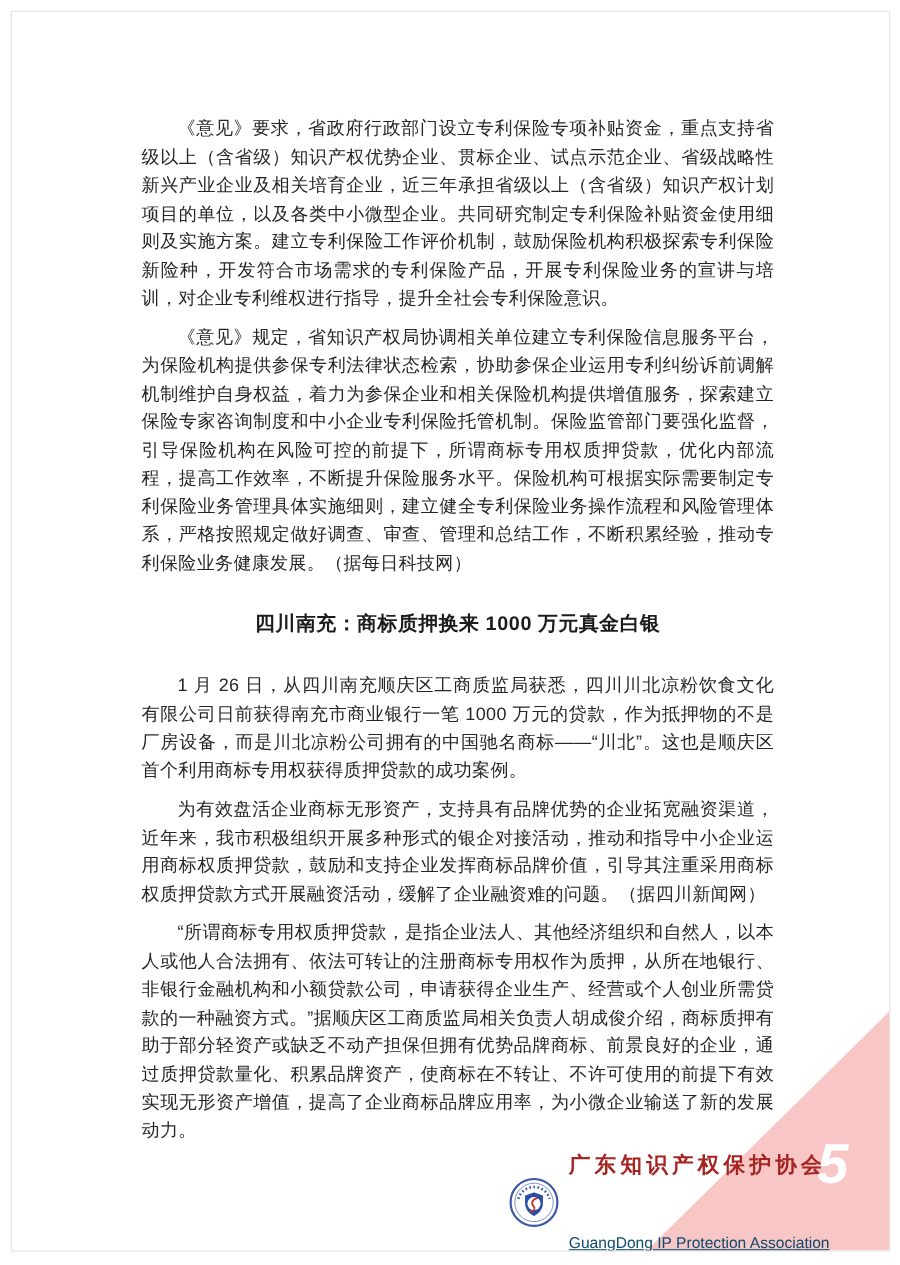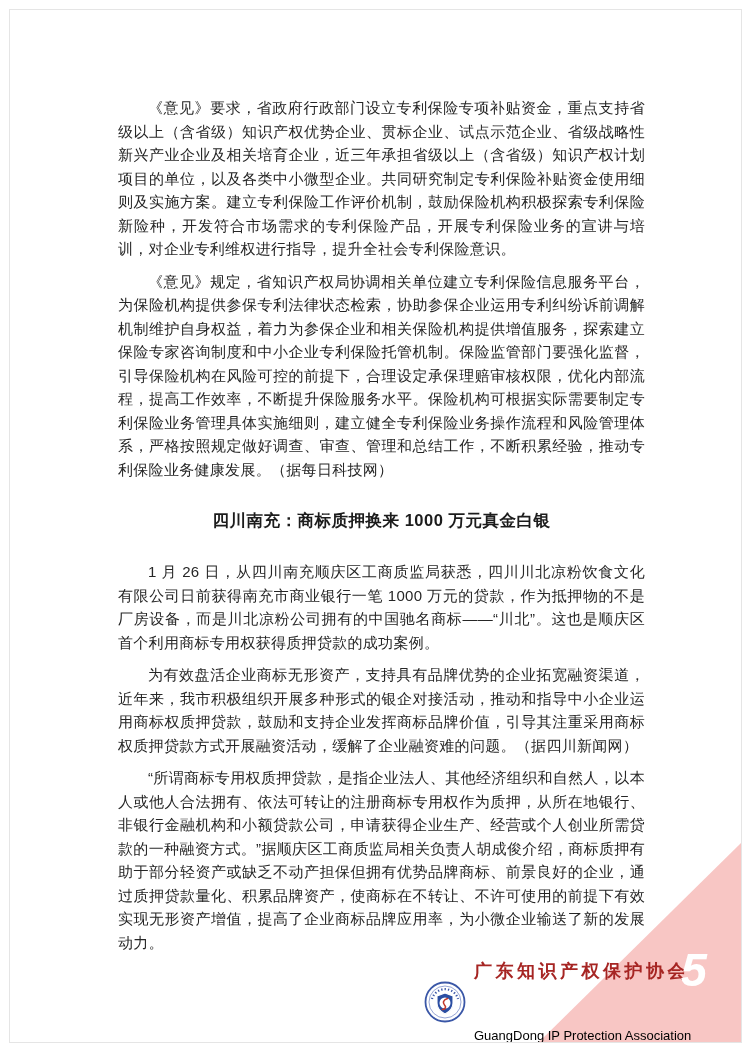--- a/index.html
+++ b/index.html
@@ -60,23 +60,24 @@
   .org-cn {
     font-size: 18px;
     font-weight: bold;
     letter-spacing: 3.5px;
     color: #a62523;
     line-height: 22px;
     white-space: nowrap;
   }
   .org-en {
     font-size: 13px;
-    color: #000000;
+    color: #0c4a6e;
     line-height: 17px;
     white-space: nowrap;
+    text-decoration: underline;
   }
   .page-number {
     position: absolute;
     right: 34px; top: 936px;
     font-size: 47px;
     font-weight: bold;
     font-style: italic;
     color: #ffffff;
     z-index: 3;
     line-height: 1;
@@ -84,21 +85,21 @@
 </style>
 </head>
 <body>
 
 <div class="page">
 
   <div class="content">
 
     <p class="first">《意见》要求，省政府行政部门设立专利保险专项补贴资金，重点支持省级以上（含省级）知识产权优势企业、贯标企业、试点示范企业、省级战略性新兴产业企业及相关培育企业，近三年承担省级以上（含省级）知识产权计划项目的单位，以及各类中小微型企业。共同研究制定专利保险补贴资金使用细则及实施方案。建立专利保险工作评价机制，鼓励保险机构积极探索专利保险新险种，开发符合市场需求的专利保险产品，开展专利保险业务的宣讲与培训，对企业专利维权进行指导，提升全社会专利保险意识。</p>
 
-    <p>《意见》规定，省知识产权局协调相关单位建立专利保险信息服务平台，为保险机构提供参保专利法律状态检索，协助参保企业运用专利纠纷诉前调解机制维护自身权益，着力为参保企业和相关保险机构提供增值服务，探索建立保险专家咨询制度和中小企业专利保险托管机制。保险监管部门要强化监督，引导保险机构在风险可控的前提下，合理设定承保理赔审核权限，优化内部流程，提高工作效率，不断提升保险服务水平。保险机构可根据实际需要制定专利保险业务管理具体实施细则，建立健全专利保险业务操作流程和风险管理体系，严格按照规定做好调查、审查、管理和总结工作，不断积累经验，推动专利保险业务健康发展。（据每日科技网）</p>
+    <p>《意见》规定，省知识产权局协调相关单位建立专利保险信息服务平台，为保险机构提供参保专利法律状态检索，协助参保企业运用专利纠纷诉前调解机制维护自身权益，着力为参保企业和相关保险机构提供增值服务，探索建立保险专家咨询制度和中小企业专利保险托管机制。保险监管部门要强化监督，引导保险机构在风险可控的前提下，所谓商标专用权质押贷款，优化内部流程，提高工作效率，不断提升保险服务水平。保险机构可根据实际需要制定专利保险业务管理具体实施细则，建立健全专利保险业务操作流程和风险管理体系，严格按照规定做好调查、审查、管理和总结工作，不断积累经验，推动专利保险业务健康发展。（据每日科技网）</p>
 
     <h2 class="article-heading">四川南充：商标质押换来 1000 万元真金白银</h2>
 
     <p>1 月 26 日，从四川南充顺庆区工商质监局获悉，四川川北凉粉饮食文化有限公司日前获得南充市商业银行一笔 1000 万元的贷款，作为抵押物的不是厂房设备，而是川北凉粉公司拥有的中国驰名商标——“川北”。这也是顺庆区首个利用商标专用权获得质押贷款的成功案例。</p>
 
     <p>为有效盘活企业商标无形资产，支持具有品牌优势的企业拓宽融资渠道，近年来，我市积极组织开展多种形式的银企对接活动，推动和指导中小企业运用商标权质押贷款，鼓励和支持企业发挥商标品牌价值，引导其注重采用商标权质押贷款方式开展融资活动，缓解了企业融资难的问题。（据四川新闻网）</p>
 
     <p>“所谓商标专用权质押贷款，是指企业法人、其他经济组织和自然人，以本人或他人合法拥有、依法可转让的注册商标专用权作为质押，从所在地银行、非银行金融机构和小额贷款公司，申请获得企业生产、经营或个人创业所需贷款的一种融资方式。”据顺庆区工商质监局相关负责人胡成俊介绍，商标质押有助于部分轻资产或缺乏不动产担保但拥有优势品牌商标、前景良好的企业，通过质押贷款量化、积累品牌资产，使商标在不转让、不许可使用的前提下有效实现无形资产增值，提高了企业商标品牌应用率，为小微企业输送了新的发展动力。</p>
 
   </div>

